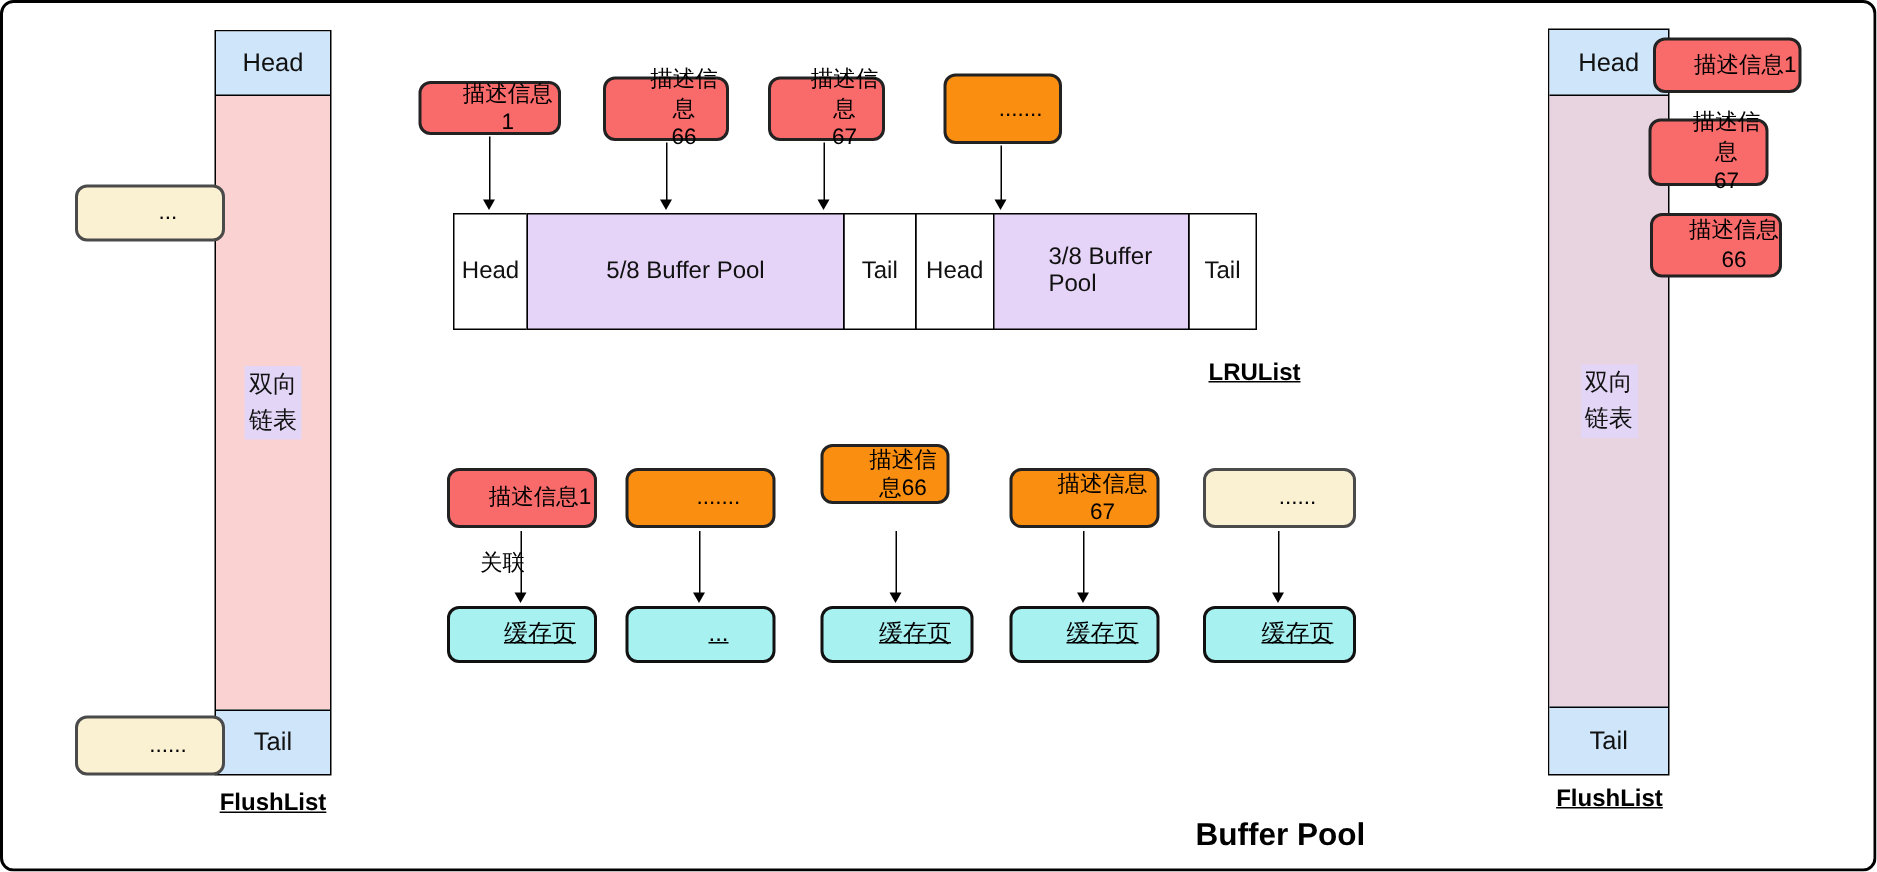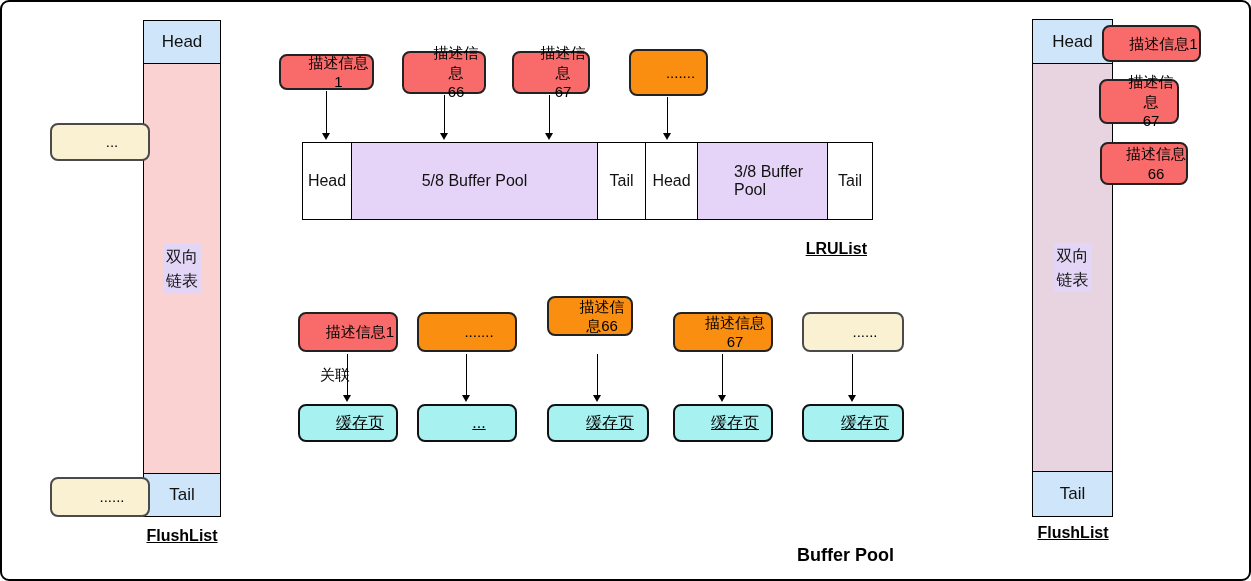--- a/index.html
+++ b/index.html
@@ -41,21 +41,21 @@
   .arrow .shaft { position:absolute; left:3.8px; top:0; bottom:6px; width:1.5px; background:#000; }
   .arrow .tip { position:absolute; bottom:0; left:0; width:0; height:0;
                 border-left:4.5px solid transparent; border-right:4.5px solid transparent;
                 border-top:7px solid #000; }
 
   
   .list-label { position:absolute; font-weight:bold; text-decoration:underline;
                 font-size:16px; color:#000; }
   .center { text-align:center; }
   .right { text-align:right;margin-top:12px; }
-  .plain-label { position:absolute; font-weight:bold; font-size:18px; color:#000; }
+  .plain-label { position:absolute; font-weight:bold; font-size:21px; color:#000; }
   .rel-label { position:absolute; font-size:15px; color:#000; }
 </style>
 </head>
 <body>
 
 <div class="canvas">
 
   <div class="vcol" style="left:141px; top:18px; width:78px; height:497px;">
     <div class="cell blue endcap head">Head</div>
     <div class="cell bodycell pink">
@@ -87,21 +87,21 @@
       <div class="shaft"></div>
       <div class="tip"></div>
     </div>
   <div class="arrow" style="left:661px; top:95px; height:43px;">
       <div class="shaft"></div>
       <div class="tip"></div>
     </div>
 
   <div class="lru-bar">
     <div class="seg blue" style="width:50px;">Head</div>
-    <div class="seg purple" style="width:247px;">5/8 Buffer Pool</div>
+    <div class="seg purple" style="width:212px;">5/8 Buffer Pool</div>
     <div class="seg blue" style="width:49px;">Tail</div>
     <div class="seg blue" style="width:53px;">Head</div>
     <div class="seg purple" style="width:131px;padding-left:36px;">3/8 Buffer Pool</div>
     <div class="seg blue" style="width:46px;">Tail</div>
   </div>
   <div class="list-label right" style="left:740px; top:226px; width:125px;">LRUList</div>
 
   <div class="rbox red" style="left:296px; top:310px; width:100px; height:40px;">描述信息1</div>
   <div class="rbox orange" style="left:415px; top:310px; width:100px; height:40px;">.......</div>
   <div class="rbox orange" style="left:545px; top:294px; width:86px; height:40px;">描述信息66</div>

